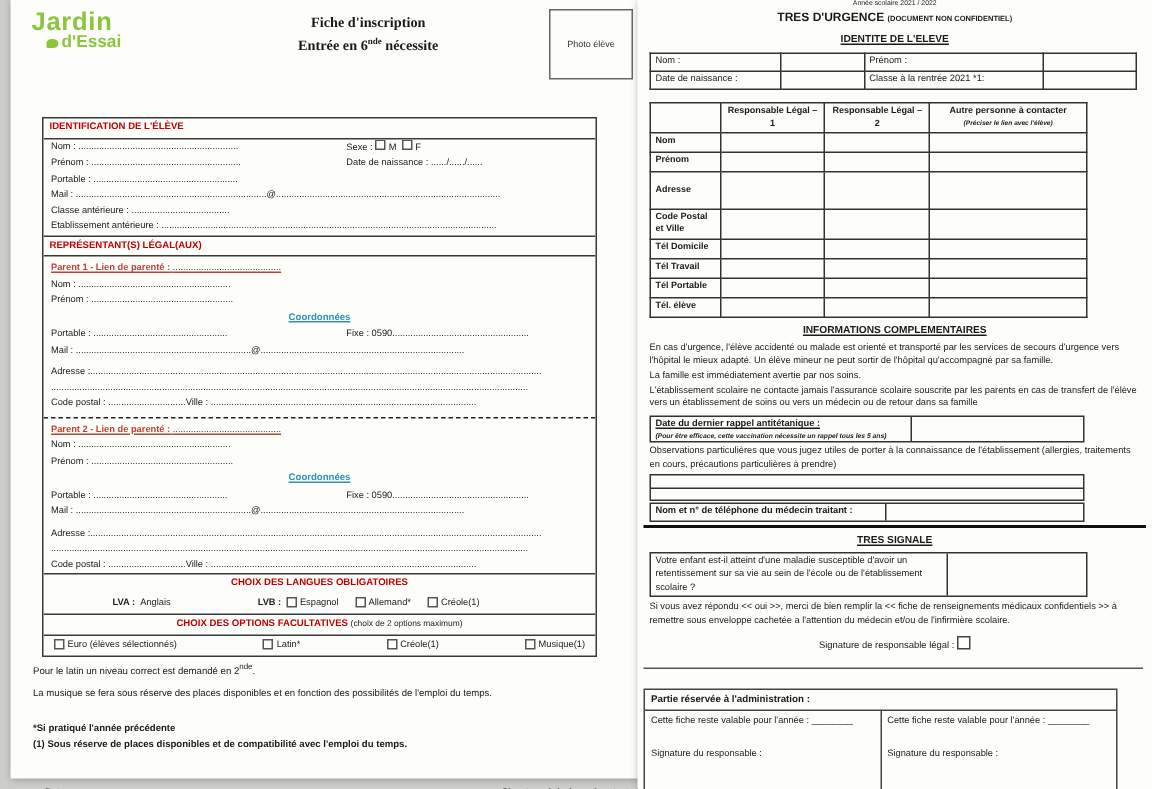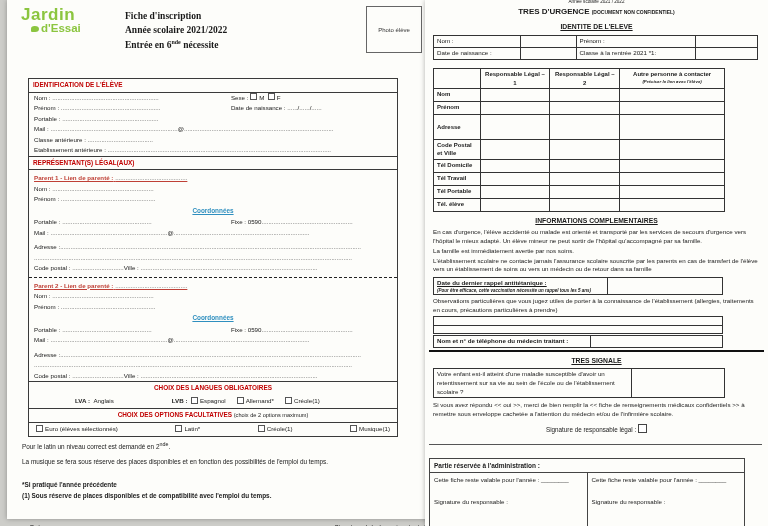--- a/index.html
+++ b/index.html
@@ -8,21 +8,21 @@
   .page{position:absolute;background:#fdfdfa;box-shadow:0 0 5px rgba(0,0,0,.3);}
   .page-left{left:7px;top:0;width:463px;height:519px;}
   .page-right{left:425px;top:0;width:343px;height:526px;}
 
   
   .lp-header{display:flex;align-items:flex-start;padding:6px 12px 0 14px;height:64px;box-sizing:border-box;}
   .logo{width:104px;line-height:1;}
   .logo-l1{font-size:17px;font-weight:bold;color:#8bc53f;letter-spacing:.5px;}
   .logo-l2{font-size:11.5px;font-weight:bold;color:#8bc53f;margin-left:10px;display:flex;align-items:center;}
   .leaf{display:inline-block;width:8px;height:6px;background:#8bc53f;border-radius:60% 70% 65% 20%;margin-right:2px;}
-  .lp-title{flex:1;text-align:left;font-family:"Liberation Serif",serif;font-weight:bold;
+  .lp-title{flex:1;text-align:center;font-family:"Liberation Serif",serif;font-weight:bold;
             font-size:9.5px;line-height:1.45;padding-top:4px;}
   .lp-title sup{font-size:6px;}
   .photo-box{width:54px;height:45px;border:1px solid #666;margin-right:36px;display:flex;
              align-items:center;justify-content:center;font-size:6px;color:#333;flex:none;}
 
   .form-box{margin:14px 6px 0 21px;width:370px;border:1.5px solid #3a3a3a;box-sizing:border-box;
             font-size:6.2px;line-height:10.5px;white-space:nowrap;overflow:hidden;}
   .sec-red{color:#c00000;font-weight:bold;font-size:6.4px;padding:1px 4px;border-bottom:1px solid #3a3a3a;}
   .sec-red.bt{border-top:1px solid #3a3a3a;}
   .frow{padding:0 5px;overflow:hidden;}
@@ -99,21 +99,20 @@
     <div class="lp-header">
       <div class="logo">
         <div class="logo-l1">Jardin</div>
         <div class="logo-l2">
             <span class="leaf"></span>
             <span>d'Essai</span>
           </div>
       </div>
       <div class="lp-title">
         <div>Fiche d'inscription</div>
-        <div>Année scolaire 2021/2022</div>
         <div><span>Entrée en 6</span><sup>nde</sup><span> nécessite</span></div>
       </div>
       <div class="photo-box">
           <span>Photo élève</span>
         </div>
     </div>
 
     <div class="form-box">
       <div class="sec-red">IDENTIFICATION DE L'ÉLÈVE</div>
       <div class="frow2">

